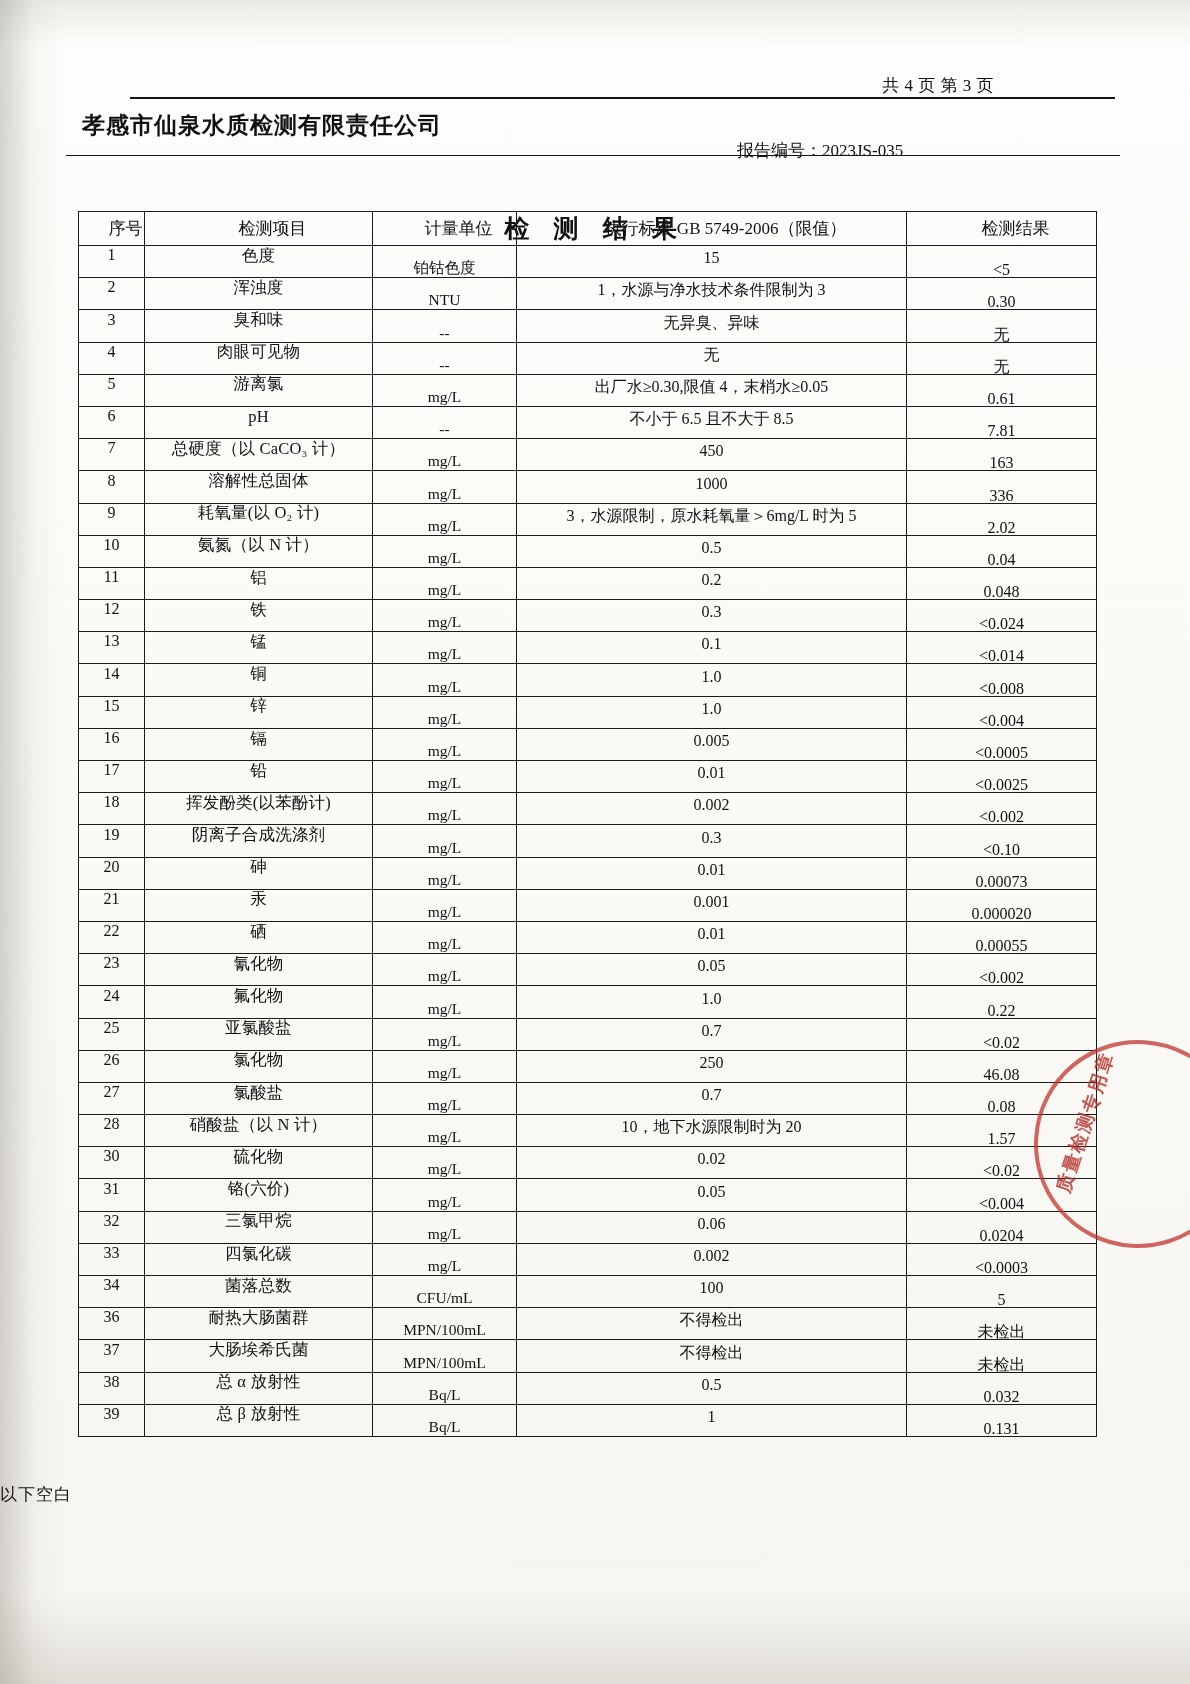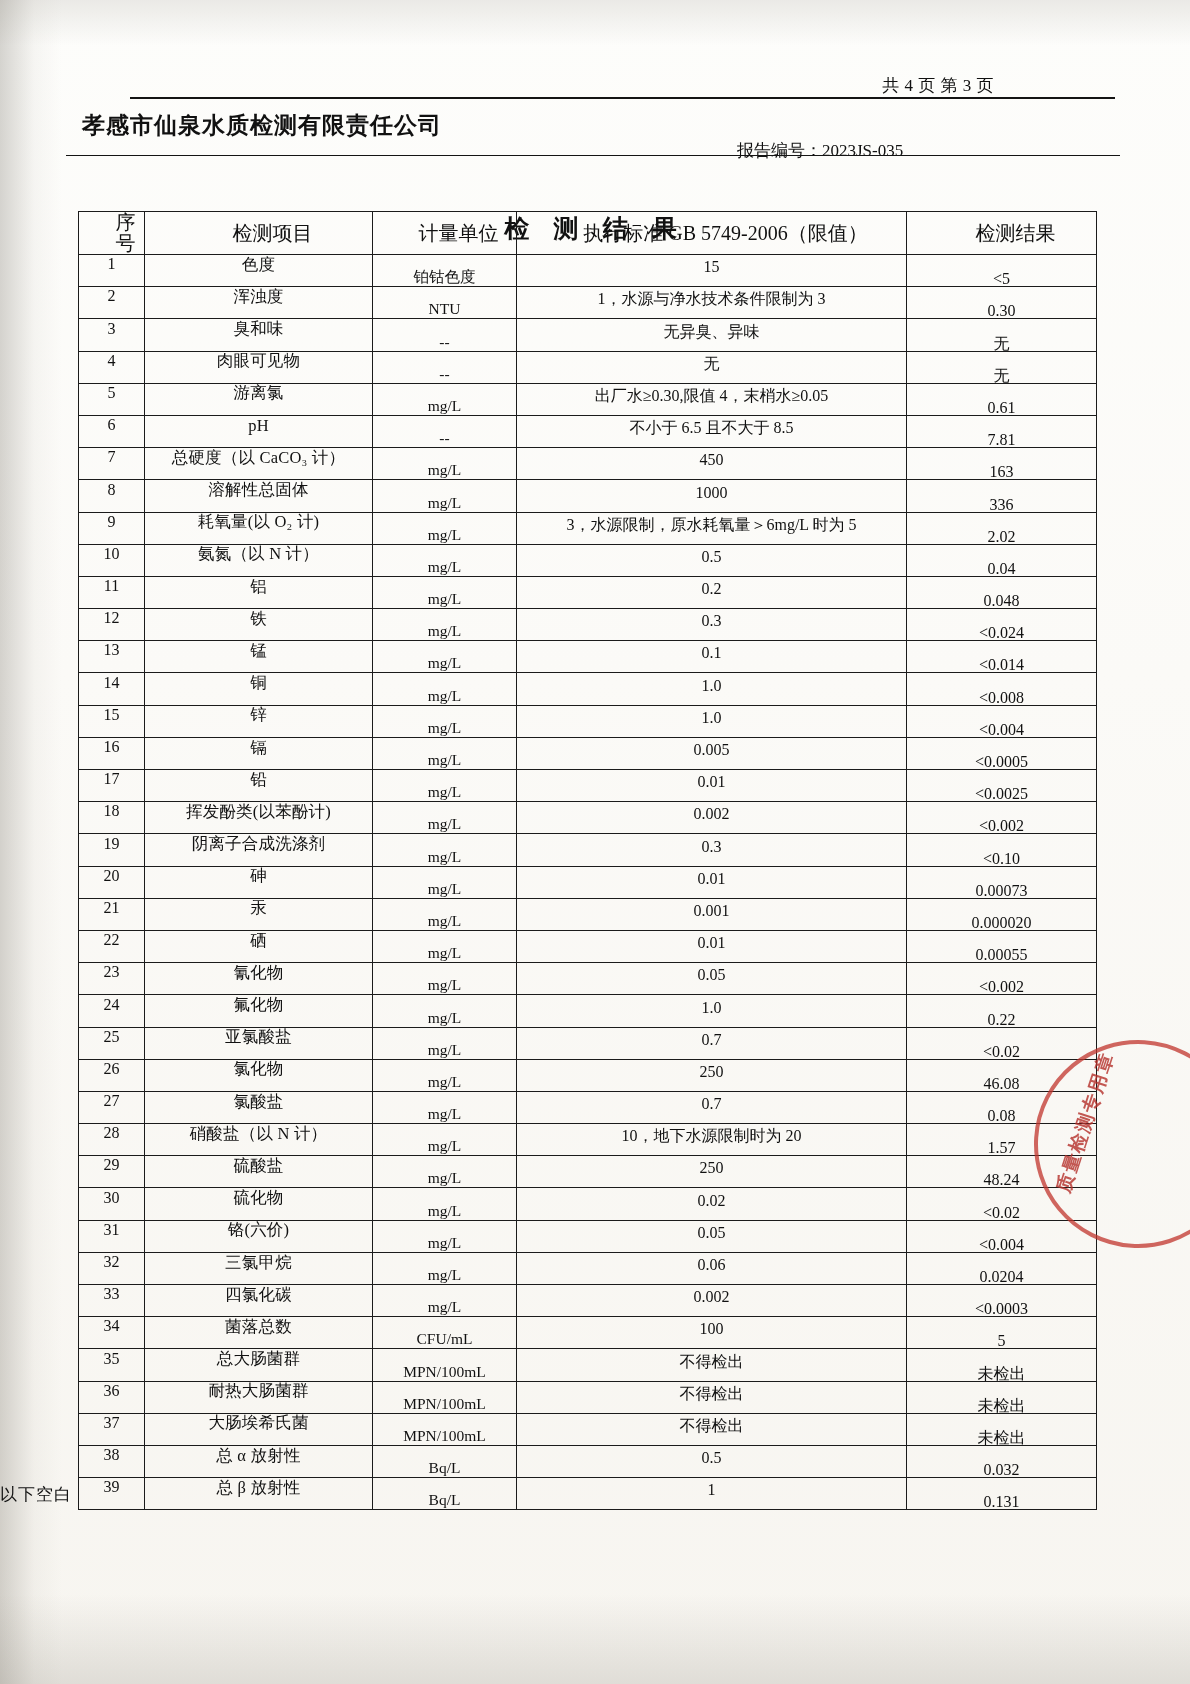--- a/index.html
+++ b/index.html
@@ -119,21 +119,21 @@
     border: 1px solid #1b1b1b;
     padding: 0;
     text-align: center;
     vertical-align: middle;
     line-height: 1.05;
     background: transparent;
   }
   table.results thead th {
     height: 33px;
     font-weight: normal;
-    font-size: 20px;
+    font-size: 17px;
     padding-left: 28px;
   }
   table.results tbody td {
     height: 31.2px;
   }
   col.c-no    { width: 66px; }
   col.c-item  { width: 228px; }
   col.c-unit  { width: 144px; }
   col.c-std   { width: 390px; }
   col.c-res   { width: 190px; }
@@ -419,27 +419,20 @@
             <td><span class="cell-res">0.08</span></td>
           </tr>
           <tr>
             <td><span class="cell-no">28</span></td>
             <td><span class="cell-item">硝酸盐（以 N 计）</span></td>
             <td><span class="cell-unit">mg/L</span></td>
             <td><span class="cell-std">10，地下水源限制时为 20</span></td>
             <td><span class="cell-res">1.57</span></td>
           </tr>
           <tr>
-            <td><span class="cell-no">29</span></td>
-            <td><span class="cell-item">硫酸盐</span></td>
-            <td><span class="cell-unit">mg/L</span></td>
-            <td><span class="cell-std">250</span></td>
-            <td><span class="cell-res">48.24</span></td>
-          </tr>
-          <tr>
             <td><span class="cell-no">30</span></td>
             <td><span class="cell-item">硫化物</span></td>
             <td><span class="cell-unit">mg/L</span></td>
             <td><span class="cell-std">0.02</span></td>
             <td><span class="cell-res">&lt;0.02</span></td>
           </tr>
           <tr>
             <td><span class="cell-no">31</span></td>
             <td><span class="cell-item">铬(六价)</span></td>
             <td><span class="cell-unit">mg/L</span></td>
@@ -461,27 +454,20 @@
             <td><span class="cell-res">&lt;0.0003</span></td>
           </tr>
           <tr>
             <td><span class="cell-no">34</span></td>
             <td><span class="cell-item">菌落总数</span></td>
             <td><span class="cell-unit">CFU/mL</span></td>
             <td><span class="cell-std">100</span></td>
             <td><span class="cell-res">5</span></td>
           </tr>
           <tr>
-            <td><span class="cell-no">35</span></td>
-            <td><span class="cell-item">总大肠菌群</span></td>
-            <td><span class="cell-unit">MPN/100mL</span></td>
-            <td><span class="cell-std">不得检出</span></td>
-            <td><span class="cell-res">未检出</span></td>
-          </tr>
-          <tr>
             <td><span class="cell-no">36</span></td>
             <td><span class="cell-item">耐热大肠菌群</span></td>
             <td><span class="cell-unit">MPN/100mL</span></td>
             <td><span class="cell-std">不得检出</span></td>
             <td><span class="cell-res">未检出</span></td>
           </tr>
           <tr>
             <td><span class="cell-no">37</span></td>
             <td><span class="cell-item">大肠埃希氏菌</span></td>
             <td><span class="cell-unit">MPN/100mL</span></td>

